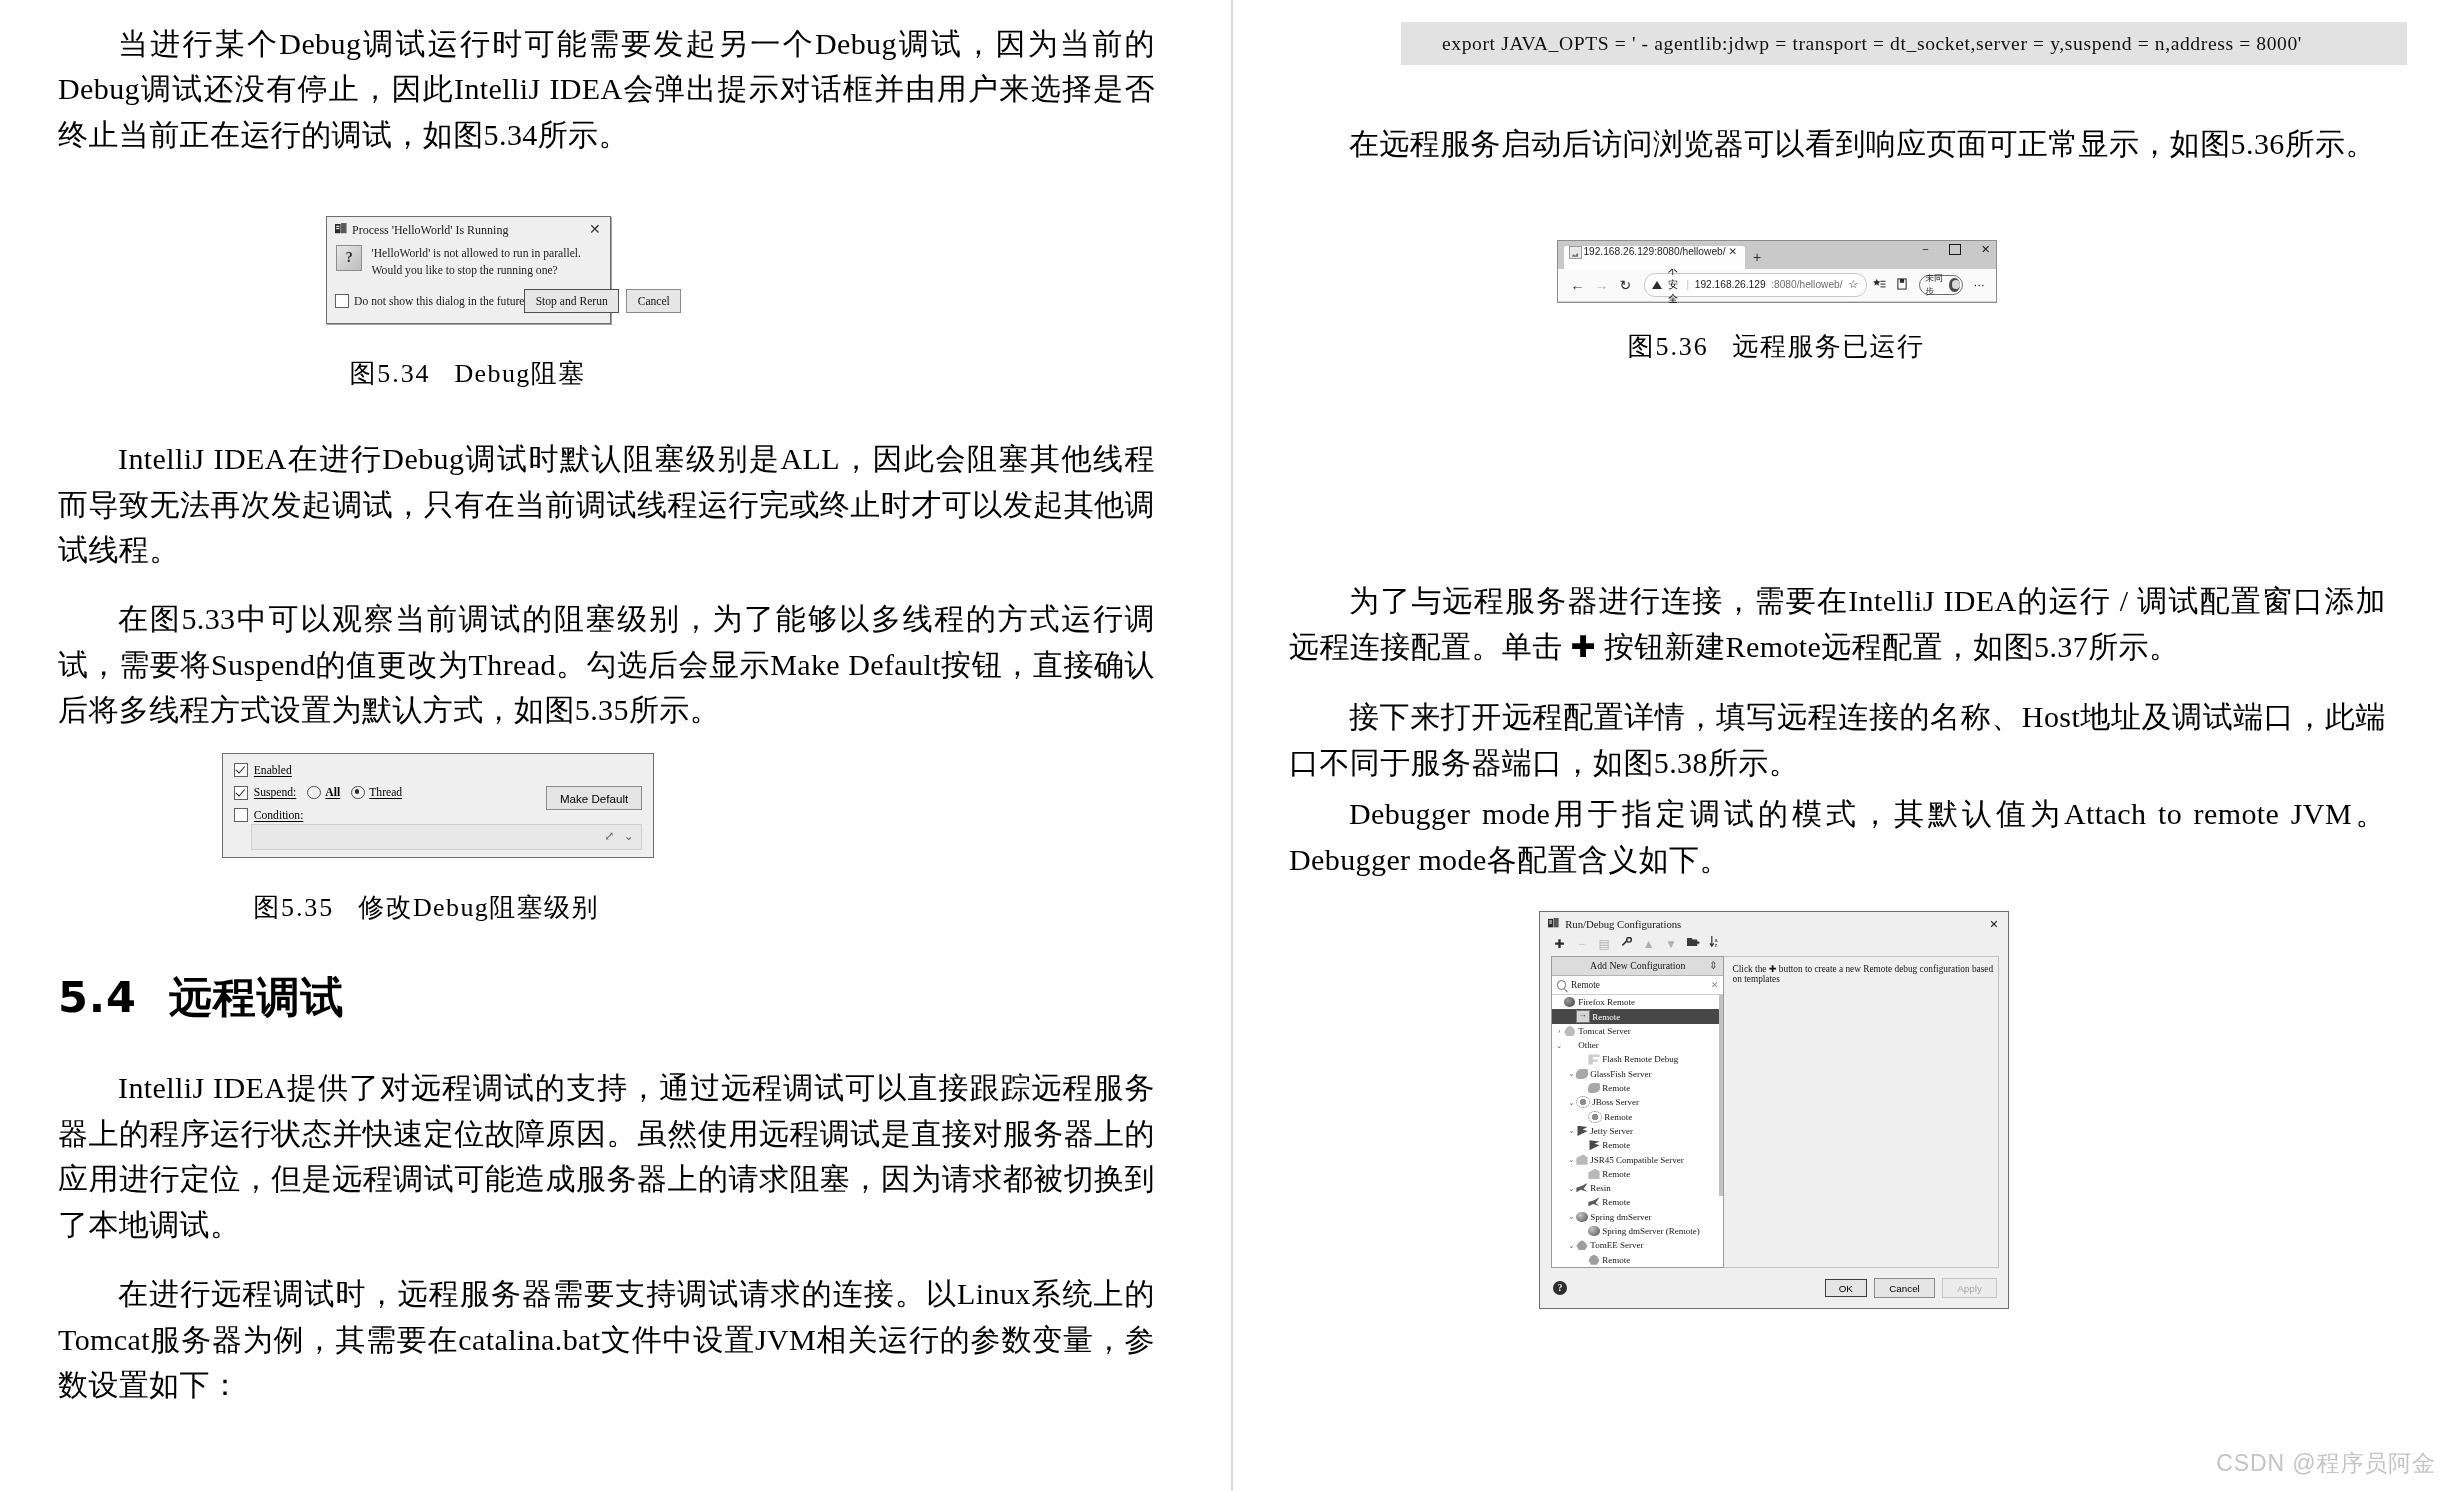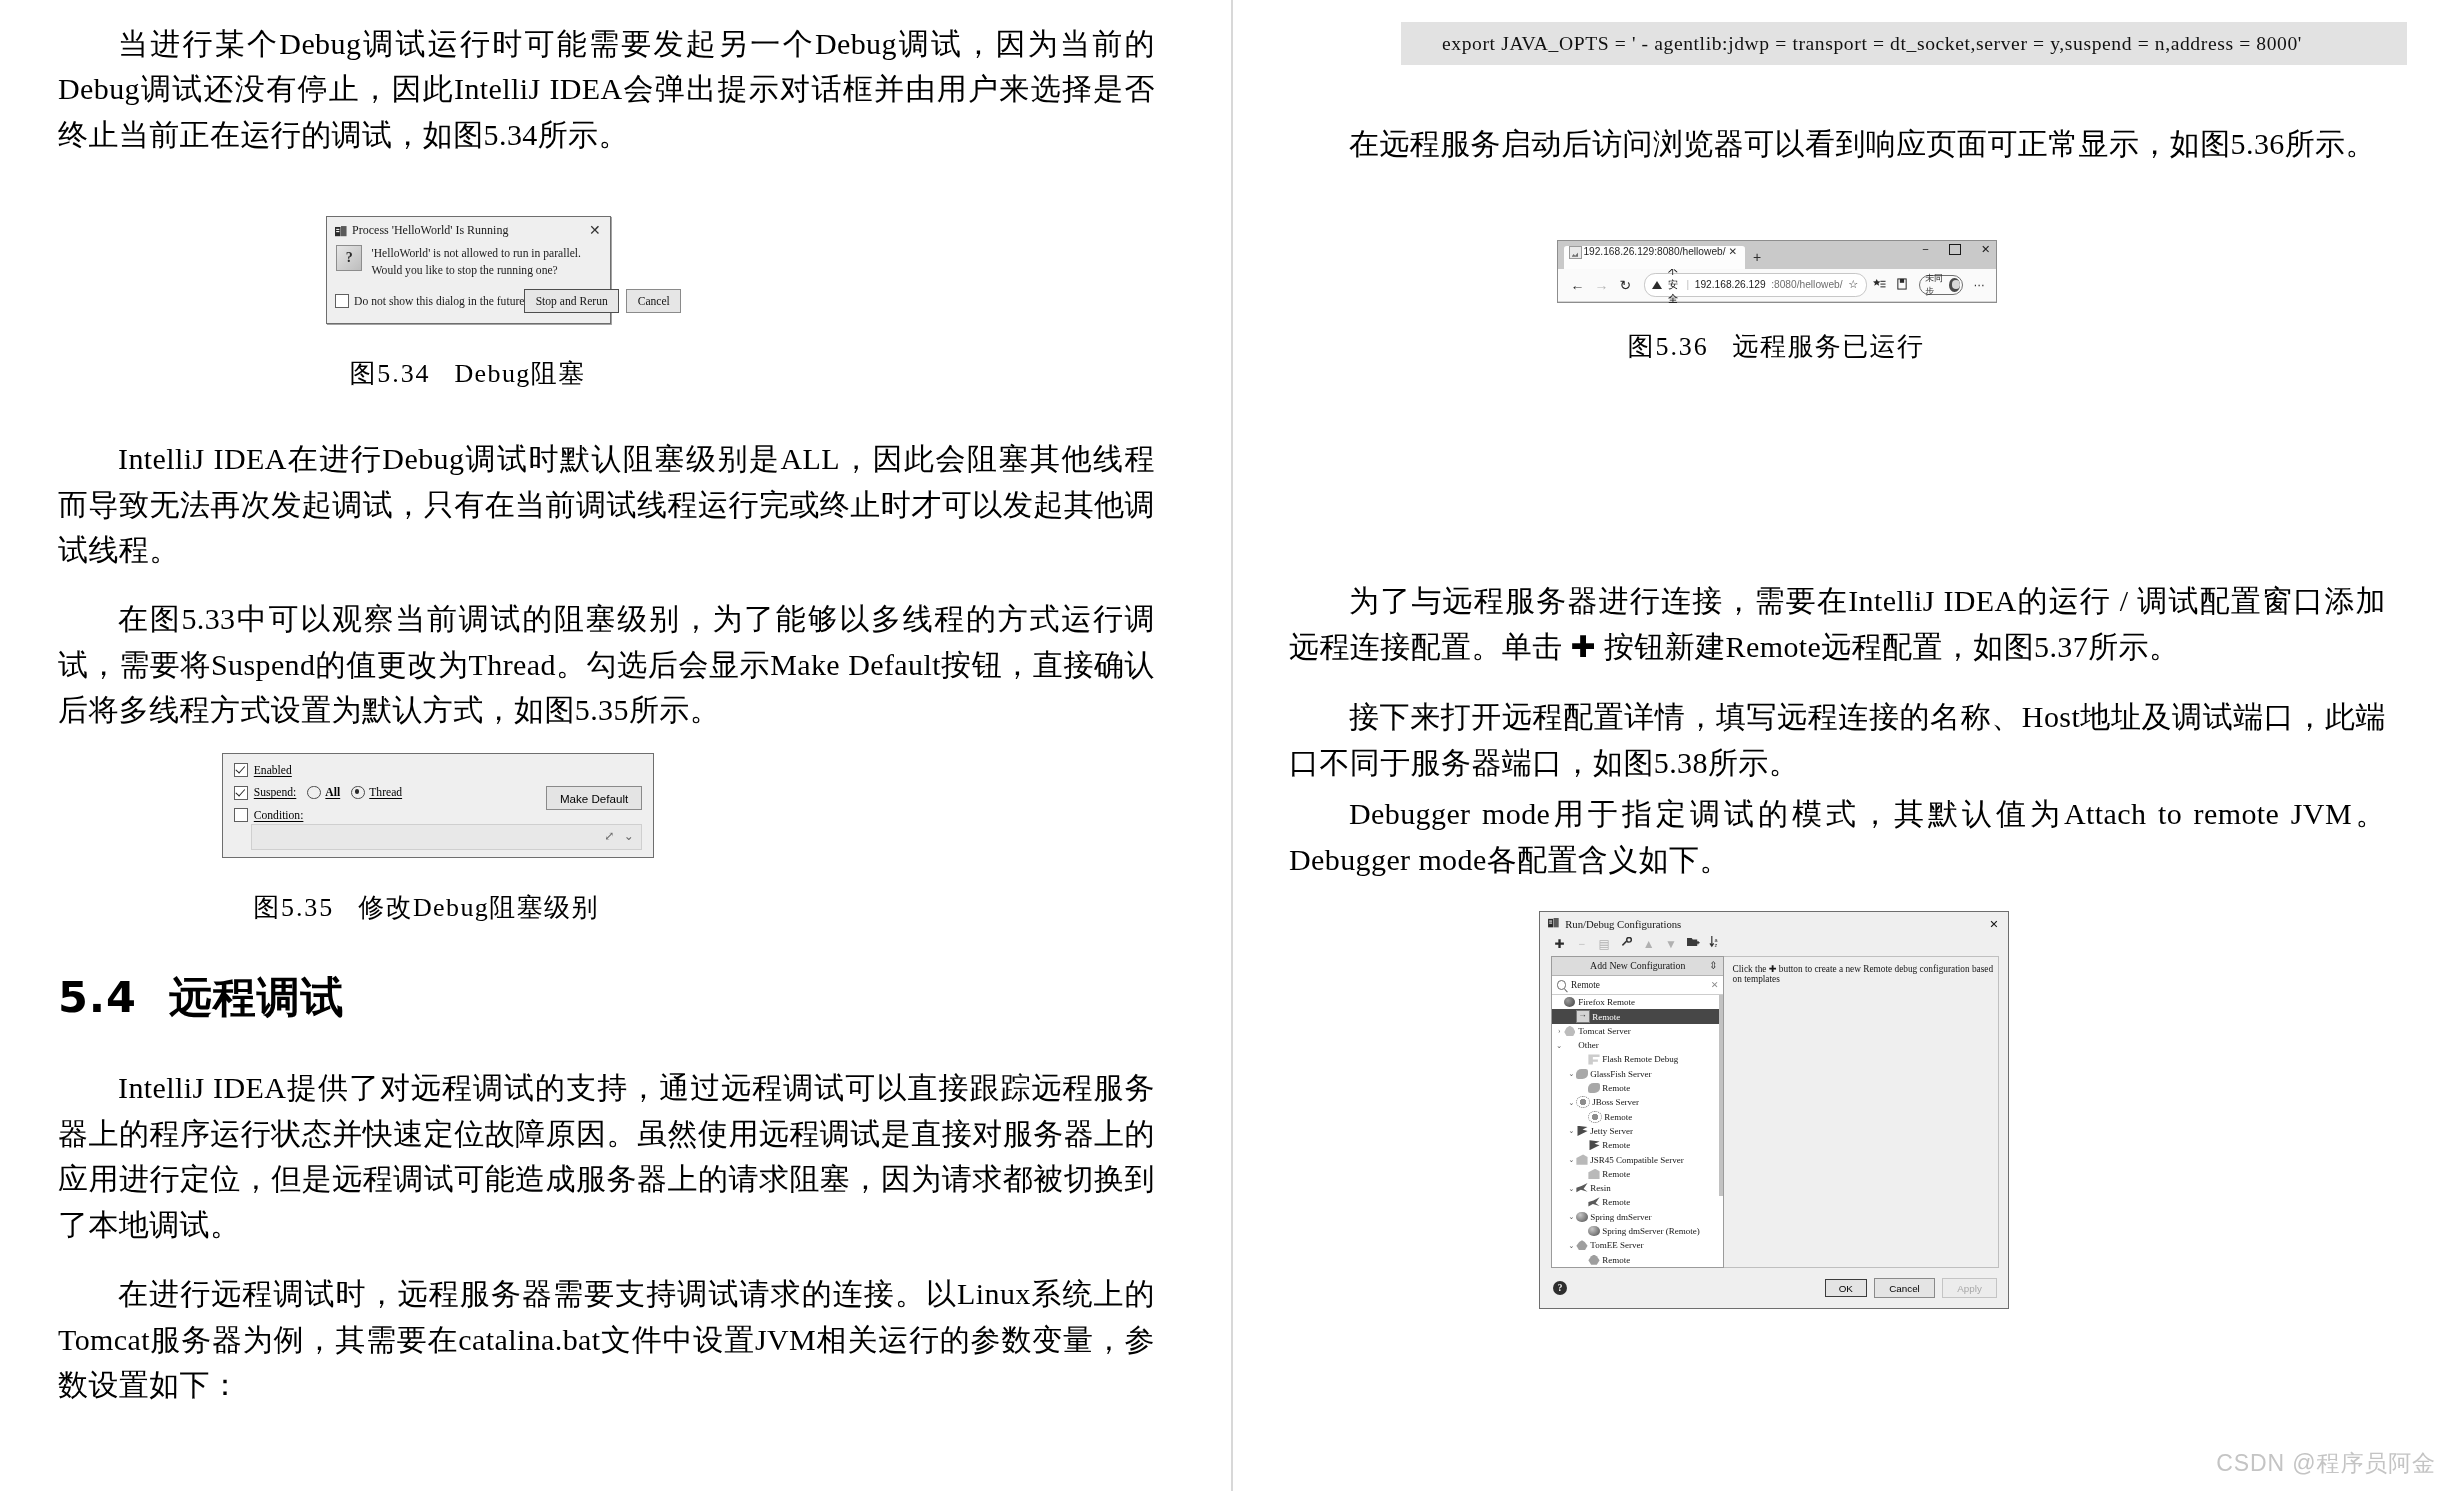--- a/index.html
+++ b/index.html
@@ -58,21 +58,21 @@
   }
   .win{
     background:#efefef;
     border:1.9px solid #6e6e6e;
     box-shadow:0.9px 0.9px 0 #9a9a9a;
     font-family:"Liberation Serif","DejaVu Serif",serif;
     color:#1a1a1a;
   }
   .dlg34{width:283px;}
   .dlg34 .titlebar{
-    display:flex;align-items:flex-end;
+    display:flex;align-items:flex-start;
     padding:5.6px 7.5px 3.7px 7.5px;
     font-size:12px;
   }
   .dlg34 .titlebar .app-icon{
     width:12px;height:11.2px;margin-right:5.6px;flex:0 0 auto;
     position:relative;
   }
   .dlg34 .titlebar .ttl{flex:1 1 auto;white-space:nowrap;}
   .dlg34 .titlebar .xclose{
     font-size:14px;line-height:1;cursor:default;

